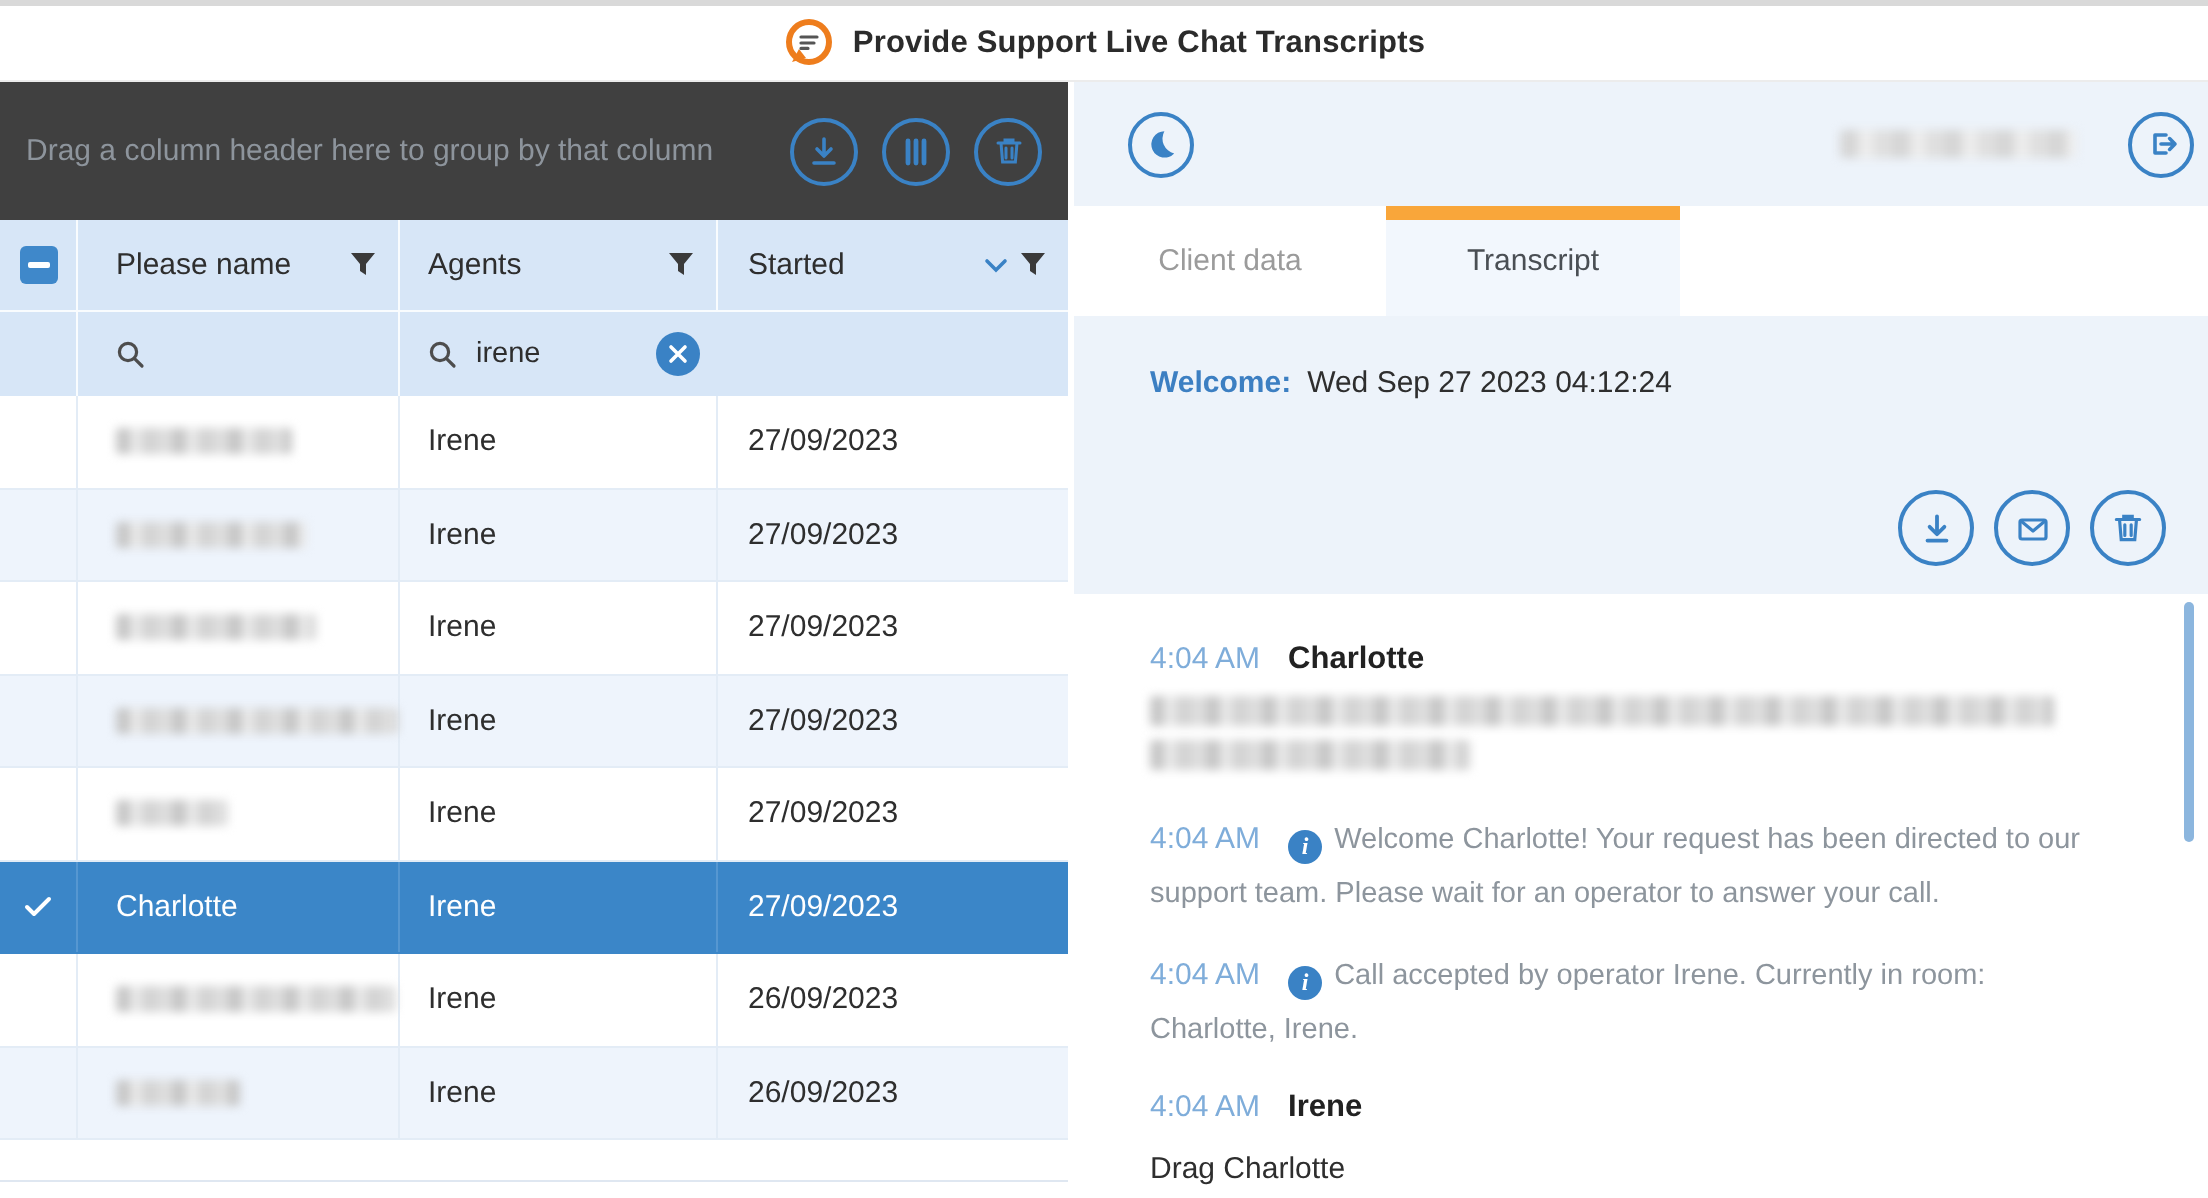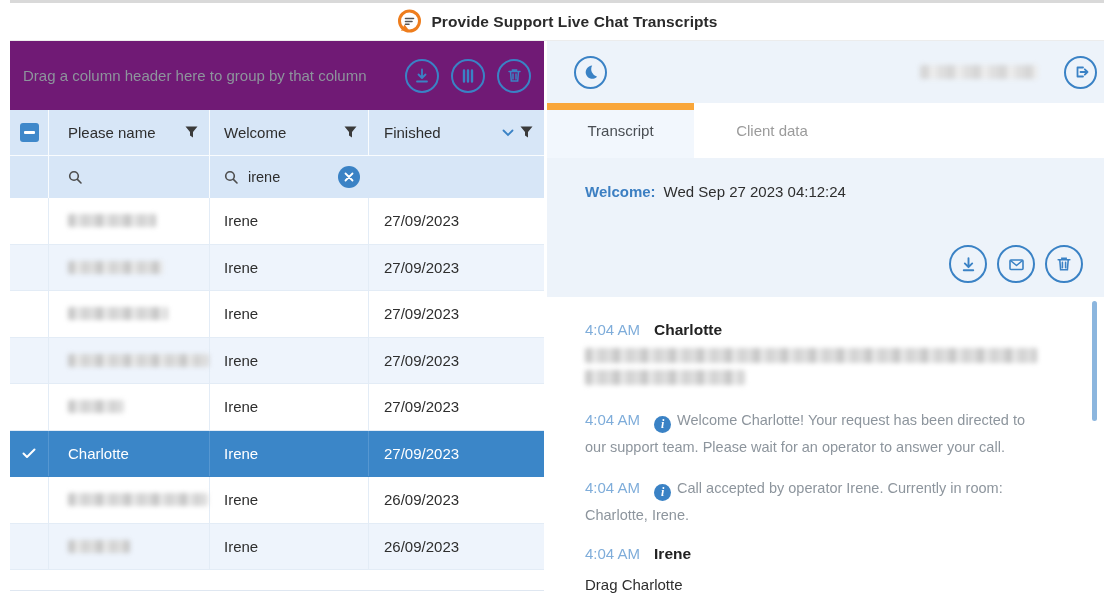--- a/index.html
+++ b/index.html
@@ -1,30 +1,30 @@
 <!DOCTYPE html>
 <html><head>
 <meta charset="utf-8">
 <style>
   * { margin:0; padding:0; box-sizing:border-box; }
   html,body { width:1104px; height:599px; overflow:hidden; background:#fff;
               font-family:"Liberation Sans", sans-serif; color:#2e2e2e; }
-  .app { width:1104px; height:599px; display:flex; flex-direction:column;padding-left:10px; }
+  .app { width:1104px; height:599px; display:flex; flex-direction:column; }
 
   
   .topbar { height:41px; flex:0 0 41px; background:#fff; border-top:3px solid #d9d9d9;
             border-bottom:1px solid #ececec; display:flex; align-items:center; justify-content:center; gap:9px; }
   .topbar .title { font-size:15.5px; font-weight:700; color:#2b2b2b; letter-spacing:.1px; }
   .logo { width:26px; height:26px; position:relative; }
 
   .main { flex:1; display:flex; }
 
   
   .left { width:537px; flex:0 0 537px; border-right:3px solid #fff; display:flex; flex-direction:column; background:#fff; }
-  .toolbar { height:69px; flex:0 0 69px; background:#701a75; display:flex; align-items:center; padding:0 13px; }
+  .toolbar { height:69px; flex:0 0 69px; background:#404040; display:flex; align-items:center; padding:0 13px; }
   .toolbar .hint { font-size:15px; color:#8d949c; flex:1; }
   .circle-btn { width:34px; height:34px; border:2px solid #3a82c5; border-radius:50%;
                 display:flex; align-items:center; justify-content:center; background:transparent; cursor:pointer; }
   .toolbar .circle-btn { margin-left:12px; }
 
   .g-head { height:45px; flex:0 0 45px; background:#d7e6f7; display:flex; }
   .g-filter { height:43px; flex:0 0 43px; background:#d7e6f7; border-top:1px solid rgba(255,255,255,.85); display:flex; }
   .hcell { display:flex; align-items:center; font-size:15px; font-weight:500; color:#2e2e2e; position:relative; }
   .c0 { width:38px; flex:0 0 38px; justify-content:center; }
   .c1 { width:161px; flex:0 0 161px; padding-left:19px; border-left:1px solid rgba(255,255,255,.85); }
@@ -148,29 +148,29 @@
         </div>
         <div class="hcell c1">
           <span>Please name</span>
           <span class="funnel">
             <svg width="13" height="13" viewBox="0 0 13 13">
                 <path d="M.5.5h12L8 6v5.5L5 9.5V6z" fill="#3a3a3a"></path>
               </svg>
           </span>
         </div>
         <div class="hcell c2">
-          <span>Welcome</span>
+          <span>Agents</span>
           <span class="funnel">
             <svg width="13" height="13" viewBox="0 0 13 13">
                 <path d="M.5.5h12L8 6v5.5L5 9.5V6z" fill="#3a3a3a"></path>
               </svg>
           </span>
         </div>
         <div class="hcell c3">
-          <span>Finished</span>
+          <span>Started</span>
           <span class="sortwrap">
             <svg width="12" height="8" viewBox="0 0 12 8" fill="none" stroke="#3a82c5" stroke-width="1.8" stroke-linecap="round">
                 <path d="M1.5 1.5L6 6l4.5-4.5"></path>
               </svg>
           </span>
           <span class="funnel">
             <svg width="13" height="13" viewBox="0 0 13 13">
                 <path d="M.5.5h12L8 6v5.5L5 9.5V6z" fill="#3a3a3a"></path>
               </svg>
           </span>
@@ -314,26 +314,26 @@
           <span>
             <svg width="18" height="18" viewBox="0 0 18 18" fill="none" stroke="#3a82c5" stroke-width="1.8" stroke-linecap="round" stroke-linejoin="round">
               <path d="M11 4.5H5.5v9H11"></path>
               <path d="M8.5 9h7M15.5 9l-2.7-2.7M15.5 9l-2.7 2.7"></path>
             </svg>
           </span>
         </button>
       </div>
 
       <div class="tabs">
+        <div class="tab tab-idle">
+          <span>Client data</span>
+        </div>
         <div class="tab tab-active">
           <span class="tabbar"></span>
           <span>Transcript</span>
-        </div>
-        <div class="tab tab-idle">
-          <span>Client data</span>
         </div>
       </div>
 
       <div class="meta">
         <div class="meta-row">
           <span class="meta-label">Welcome:</span><span>Wed Sep 27 2023 04:12:24</span>
         </div>
         <div class="meta-icons">
           <button class="circle-btn">
             <span>

